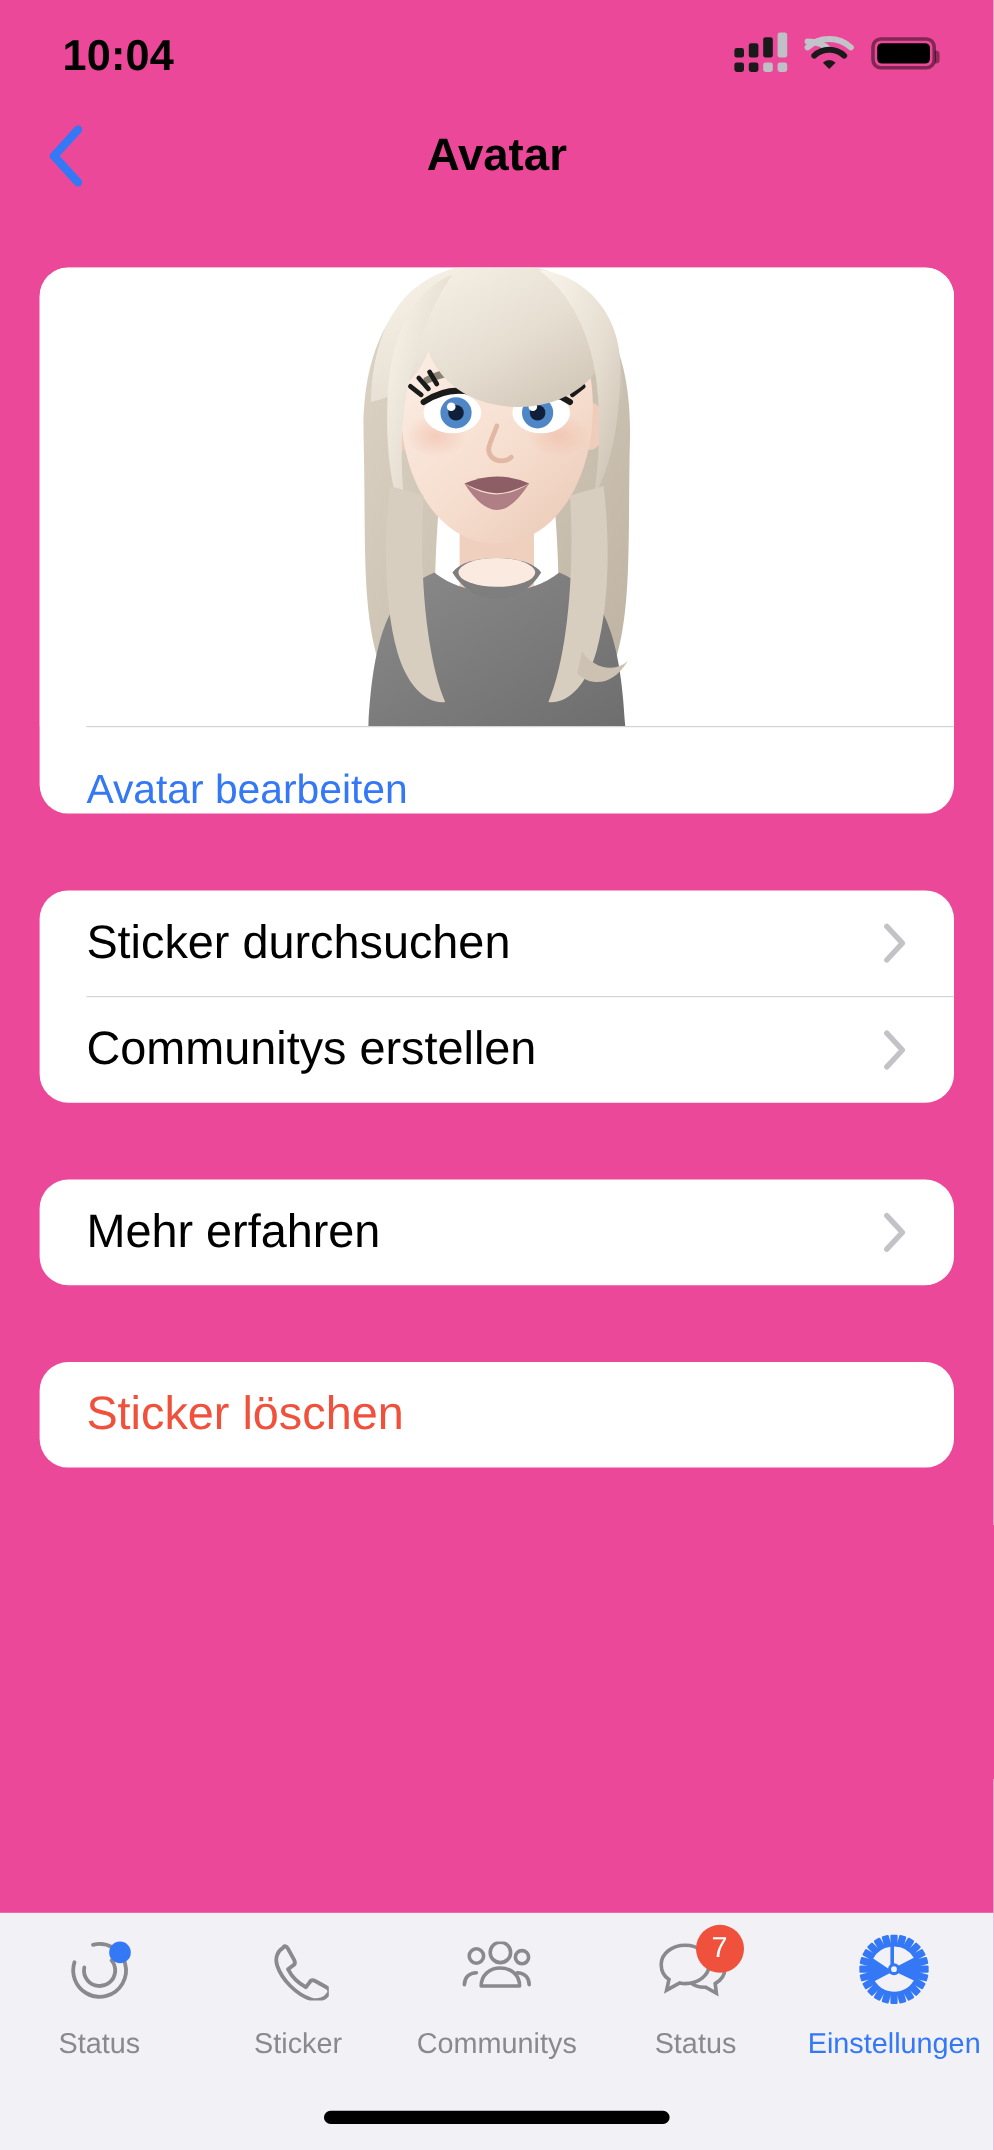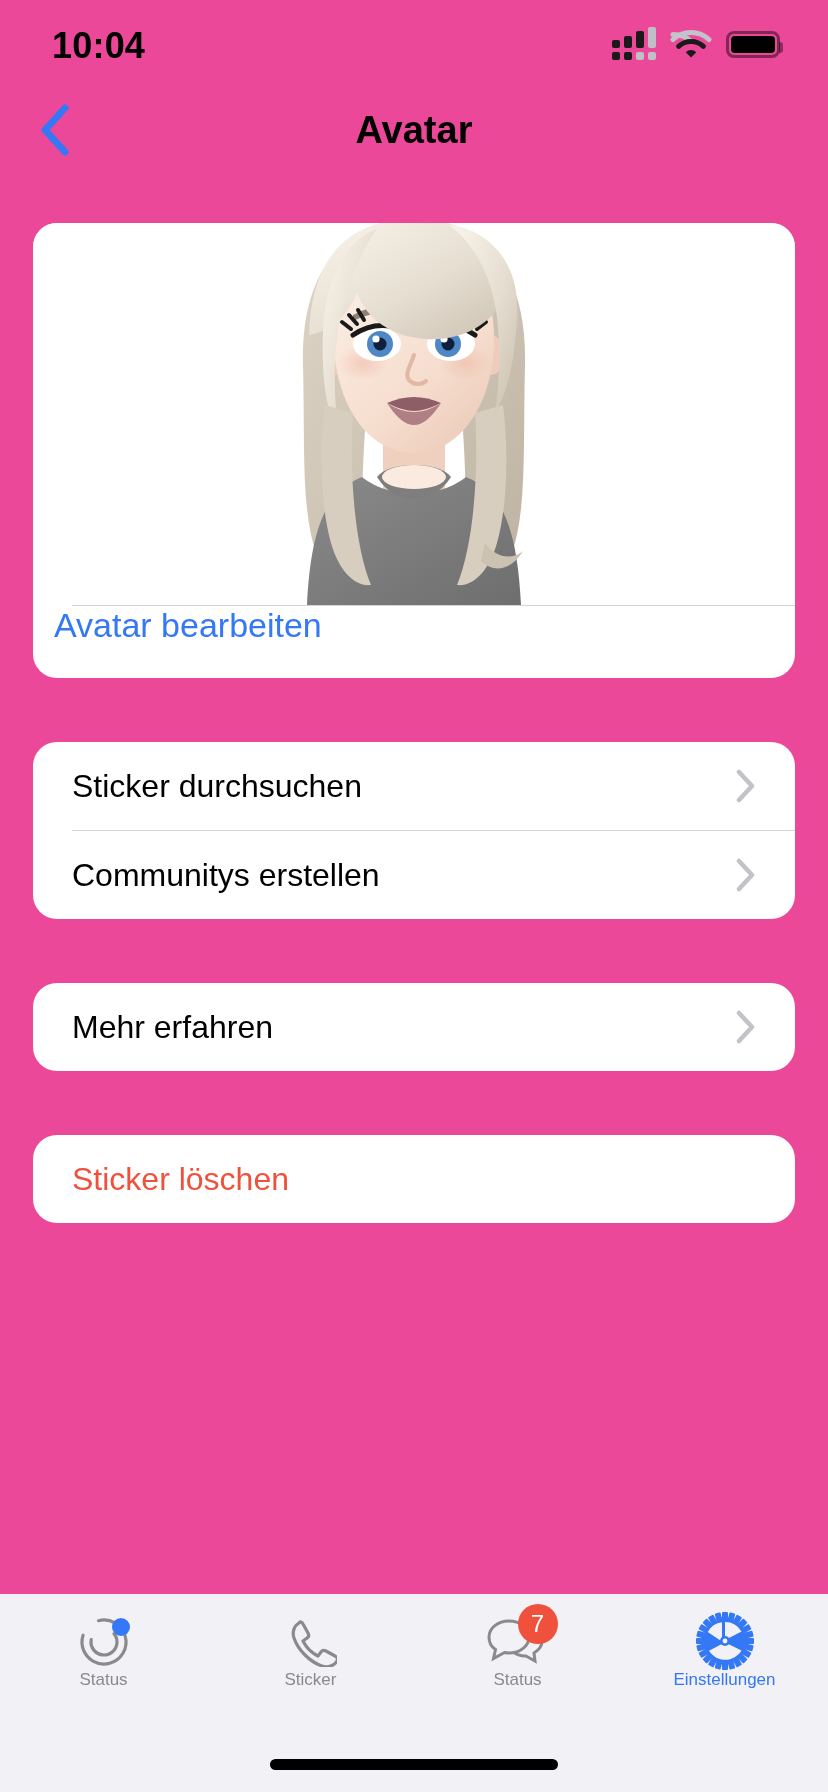--- a/index.html
+++ b/index.html
@@ -88,37 +88,37 @@
     bottom: 0;
     transform: translateX(-50%);
     width: 330px; height: 400px;
   }
   .divider-inset {
     height: 1px; background: #D3D3D8;
     margin-left: 39px;
   }
   .edit-row {
     height: 72px;
-    display: flex; align-items: flex-start;
-    padding-left: 21px;
+    display: flex; align-items: flex-end;
+    padding-left: 39px;
     cursor: pointer;
   }
   .edit-row .lbl {
     font-size: 34px; color: #3478F6; font-weight: 400;
   }
 
   
   .list-card { margin-top: 64px; }
   .row {
     height: 88px;
     display: flex; align-items: center;
     padding: 0 39px;
     cursor: pointer;
   }
-  .row .label { font-size: 32px; color: #000; flex: 1; }
+  .row .label { font-size: 39px; color: #000; flex: 1; }
   .row .label.danger { color: #F0513C; }
   .chev { width: 20px; height: 34px; flex-shrink: 0; }
 
   
   .tabbar {
     position: absolute; bottom: 0; left: 0;
     width: 828px; height: 198px;
     background: #F1F1F6;
     border-top: 0;
   }
@@ -133,22 +133,22 @@
     align-items: center; justify-content: flex-start;
     cursor: pointer;
     position: relative;
   }
   .tab .ico {
     height: 58px; width: 72px;
     display: flex; align-items: center; justify-content: center;
     position: relative;
   }
   .tab .tlabel {
-    margin-top: 0;
-    font-size: 17px; color: #8A8A8E;
+    margin-top: 20px;
+    font-size: 24px; color: #8A8A8E;
     white-space: nowrap;
   }
   .tab.active .tlabel { color: #3478F6; }
 
   .badge-dot {
     position: absolute;
     width: 18px; height: 18px;
     border-radius: 50%;
     background: #3478F6;
     right: 10px; top: 6px;
@@ -352,20 +352,33 @@
 
       <div class="tab">
         <div class="ico">
           <svg width="52" height="52" viewBox="0 0 52 52">
             <path d="M14 8 c-5 3 -7 9 -5 15 c4 12 16 24 28 28 c6 2 12 0 15 -5 c1 -2 0 -4 -2 -5 l-9 -5 c-2 -1 -4 -1 -5 1 l-3 4 c-6 -3 -12 -9 -15 -15 l4 -3 c2 -1 2 -3 1 -5 l-5 -9 c-1 -2 -3 -3 -4 -1 z" fill="none" stroke="#8A8A8E" stroke-width="3.2" stroke-linejoin="round"></path>
           </svg>
         </div>
         <div class="tlabel">Sticker</div>
       </div>
 
+      <div class="tab">
+        <div class="ico">
+          <svg width="60" height="46" viewBox="0 0 60 46">
+            <circle cx="13" cy="12" r="6" fill="none" stroke="#8A8A8E" stroke-width="3"></circle>
+            <circle cx="33" cy="9" r="8.5" fill="none" stroke="#8A8A8E" stroke-width="3"></circle>
+            <circle cx="51" cy="13" r="5.5" fill="none" stroke="#8A8A8E" stroke-width="3"></circle>
+            <path d="M3 36 c0 -6 4 -10 10 -10" fill="none" stroke="#8A8A8E" stroke-width="3" stroke-linecap="round"></path>
+            <path d="M57 36 c0 -6 -4 -10 -10 -10" fill="none" stroke="#8A8A8E" stroke-width="3" stroke-linecap="round"></path>
+            <path d="M17 37 c0 -9 7 -15 16 -15 s16 6 16 15 z" fill="none" stroke="#8A8A8E" stroke-width="3" stroke-linejoin="round"></path>
+          </svg>
+        </div>
+        <div class="tlabel">Communitys</div>
+      </div>
 
       <div class="tab">
         <div class="ico">
           <svg width="62" height="48" viewBox="0 0 62 48">
             <path d="M38 10 c9 0 17 6 17 14 c0 5 -3 9 -8 12 l1 8 l-9 -5 c-0.5 0.1 -1 0.1 -1 0.1 c-9 0 -17 -6 -17 -15 s8 -14 17 -14 z" fill="none" stroke="#8A8A8E" stroke-width="3"></path>
             <path d="M22 4 c11 0 20 7 20 16 s-9 16 -20 16 c-1.5 0 -3 -0.2 -4.5 -0.5 l-11 6 l2 -9 C3 29 2 24 2 20 C2 11 11 4 22 4 z" fill="#F1F1F6" stroke="#8A8A8E" stroke-width="3"></path>
           </svg>
           <div class="badge-count">7</div>
         </div>
         <div class="tlabel">Status</div>

